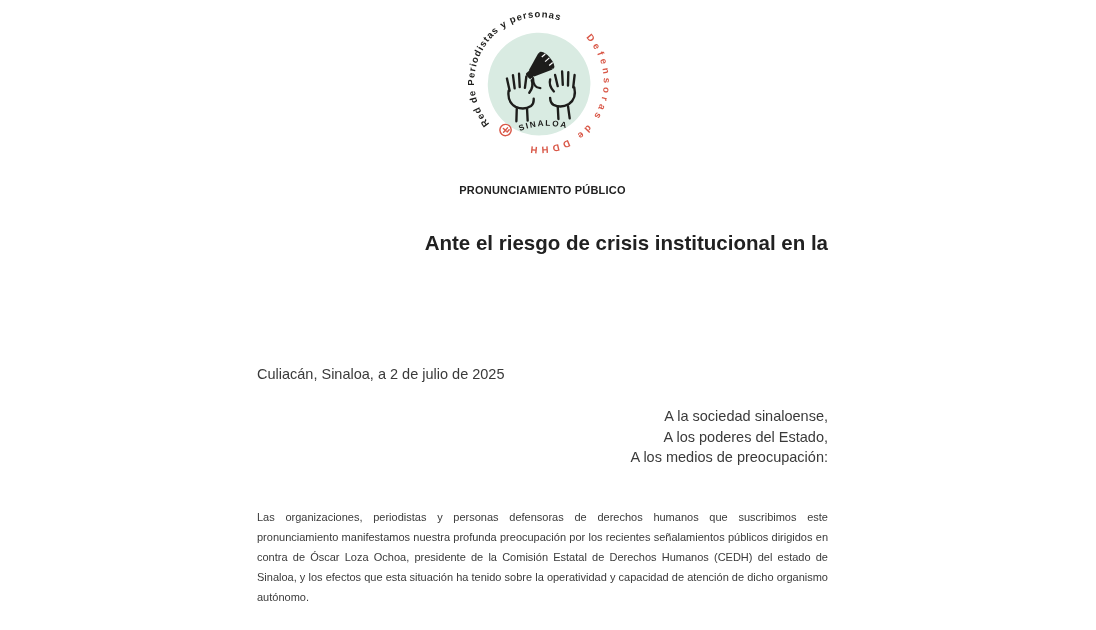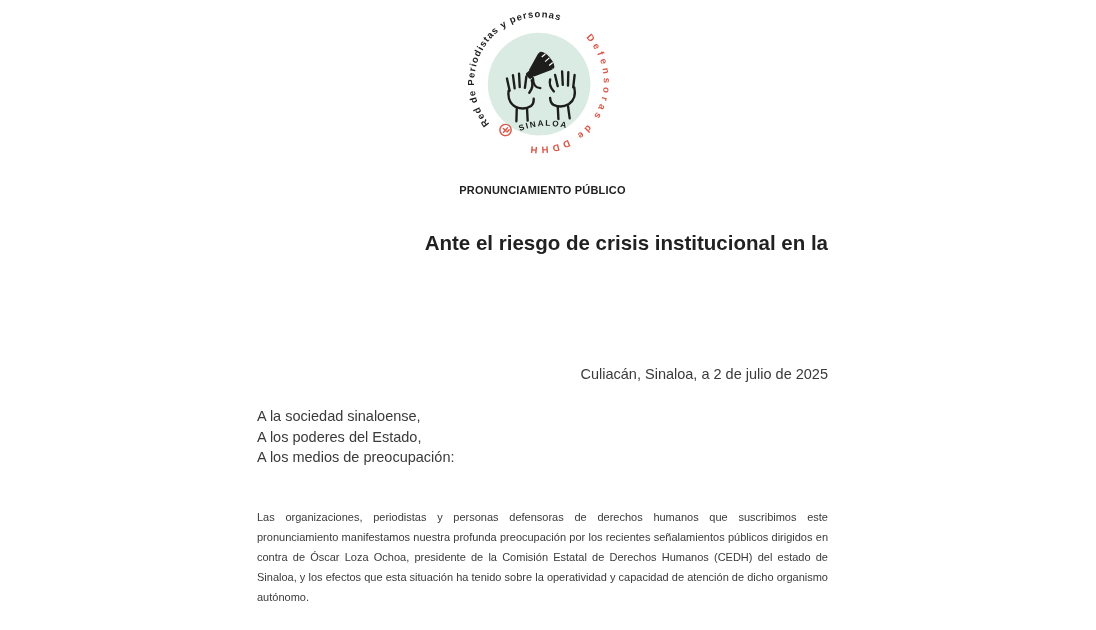--- a/index.html
+++ b/index.html
@@ -24,25 +24,25 @@
     position:absolute;top:184px;left:0;width:100%;
     text-align:center;font-weight:bold;font-size:11px;color:#212121;letter-spacing:.2px;
   }
   .doc-title{
     position:absolute;top:228px;left:0;width:100%;margin:0;
     text-align:right;font-weight:bold;font-size:20.5px;line-height:29.5px;color:#212121;
   }
   .doc-title span{display:block;}
   .dateline{
     position:absolute;top:366px;left:0;width:100%;
-    text-align:right;font-size:14.5px;color:#3a3a3a;
+    text-align:left;font-size:14.5px;color:#3a3a3a;
   }
   .salutations{
     position:absolute;top:406px;left:0;width:100%;
-    font-size:14.5px;line-height:20.6px;color:#3a3a3a;
+    font-size:14.5px;line-height:20.6px;color:#3a3a3a;text-align:right;
   }
   .body-text{
     position:absolute;top:507px;left:0;width:571px;margin:0;
     font-size:11px;line-height:20.1px;color:#3a3a3a;
     text-align:justify;text-justify:inter-word;
   }
 </style>
 </head>
 <body>
 

